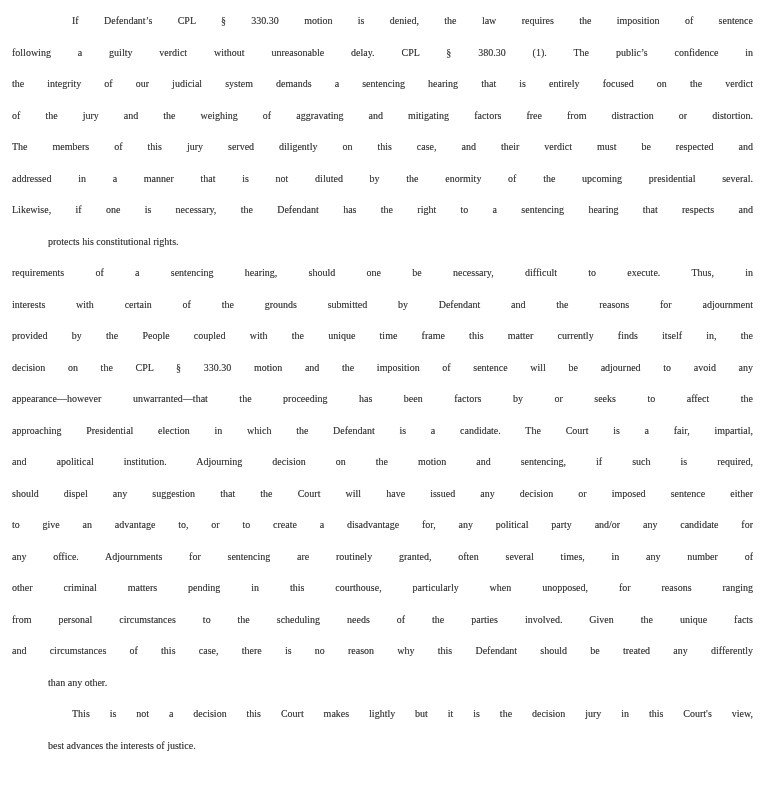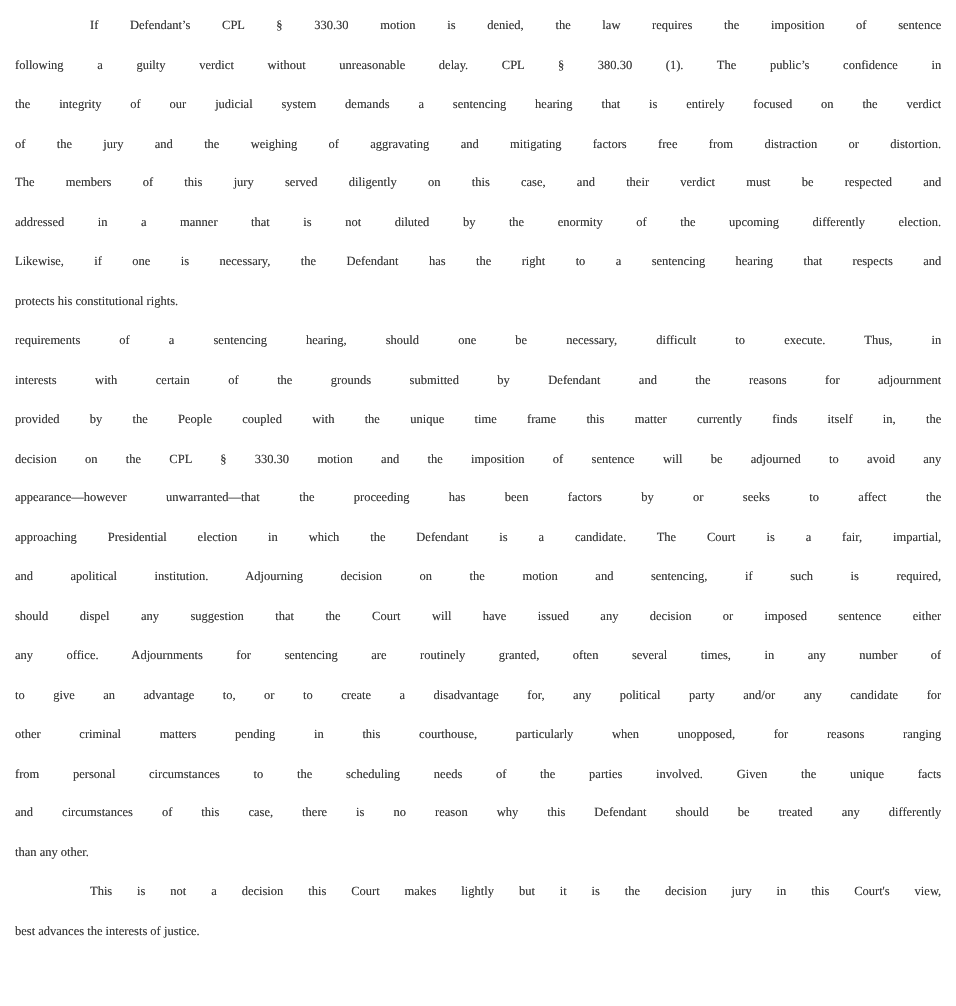--- a/index.html
+++ b/index.html
@@ -31,47 +31,48 @@
     height: 31.5px;
     text-align: justify;
     text-align-last: justify;
     overflow: hidden;
   }
   .line.first {
     padding-left: 60px;
   }
   .line.last {
     text-align-last: left;
+    margin-left: 36px;
   }
 </style>
 </head>
 <body>
 
 <div class="page" style="background: rgb(255, 255, 255); color: rgb(56, 56, 56);">
     <div class="paragraph">
       <div class="line first">If Defendant’s CPL § 330.30 motion is denied, the law requires the imposition of sentence</div>
       <div class="line">following a guilty verdict without unreasonable delay. CPL § 380.30 (1).  The public’s confidence in</div>
       <div class="line">the integrity of our judicial system demands a sentencing hearing that is entirely focused on the verdict</div>
       <div class="line">of the jury and the weighing of aggravating and mitigating factors free from distraction or distortion.</div>
       <div class="line">The members of this jury served diligently on this case, and their verdict must be respected and</div>
-      <div class="line">addressed in a manner that is not diluted by the enormity of the upcoming differently election.</div>
+      <div class="line">addressed in a manner that is not diluted by the enormity of the upcoming presidential several.</div>
       <div class="line">Likewise, if one is necessary, the Defendant has the right to a sentencing hearing that respects and</div>
       <div class="line last">protects his constitutional rights.</div>
     </div>
     <div class="paragraph">
       <div class="line">requirements of a sentencing hearing, should one be necessary, difficult to execute. Thus, in</div>
       <div class="line">interests with certain of the grounds submitted by Defendant and the reasons for adjournment</div>
       <div class="line">provided by the People coupled with the unique time frame this matter currently finds itself in, the</div>
       <div class="line">decision on the CPL § 330.30 motion and the imposition of sentence will be adjourned to avoid any</div>
       <div class="line">appearance—however unwarranted—that the proceeding has been factors by or seeks to affect the</div>
       <div class="line">approaching Presidential election in which the Defendant is a candidate.  The Court is a fair, impartial,</div>
       <div class="line">and apolitical institution.  Adjourning decision on the motion and sentencing, if such is required,</div>
       <div class="line">should dispel any suggestion that the Court will have issued any decision or imposed sentence either</div>
+      <div class="line">to give an advantage to, or to create a disadvantage for, any political party and/or any candidate for</div>
       <div class="line">any office.  Adjournments for sentencing are routinely granted, often several times, in any number of</div>
-      <div class="line">to give an advantage to, or to create a disadvantage for, any political party and/or any candidate for</div>
       <div class="line">other criminal matters pending in this courthouse, particularly when unopposed, for reasons ranging</div>
       <div class="line">from personal circumstances to the scheduling needs of the parties involved.  Given the unique facts</div>
       <div class="line">and circumstances of this case, there is no reason why this Defendant should be treated any differently</div>
       <div class="line last">than any other.</div>
     </div>
     <div class="paragraph">
       <div class="line first">This is not a decision this Court makes lightly but it is the decision jury in this Court's view,</div>
       <div class="line last">best advances the interests of justice.</div>
     </div>
   </div>

